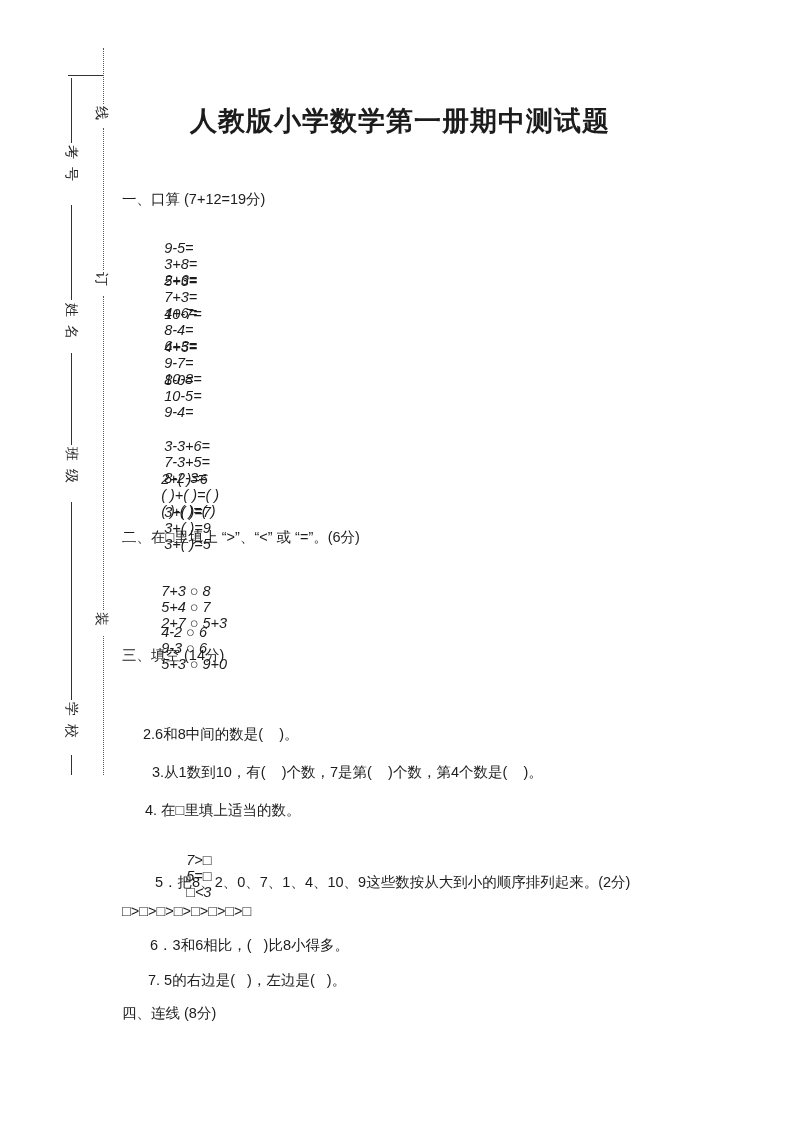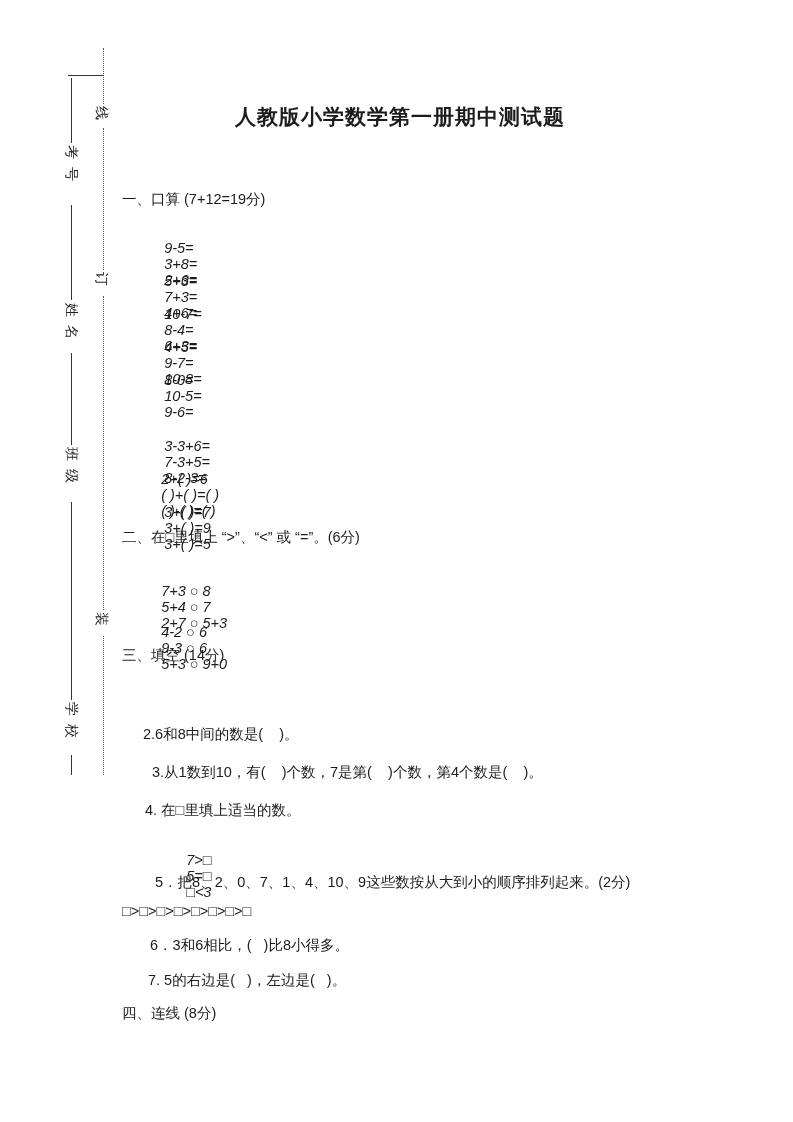--- a/index.html
+++ b/index.html
@@ -7,21 +7,21 @@
   .page {
     position:relative;
     width:793px; height:1122px;
     background:#ffffff;
     font-family:"Liberation Sans","DejaVu Sans",sans-serif;
     color:#1c1c1c;
     overflow:hidden;
   }
   .title {
     position:absolute; left:120px; top:103px; width:560px;
-    text-align:center; font-size:21px; font-weight:bold;
+    text-align:center; font-size:27px; font-weight:bold;
     white-space:pre; letter-spacing:1px;
   }
   .line {
     position:absolute; font-size:14.5px; white-space:pre;
   }
   .row { position:absolute; font-size:14.5px; white-space:pre; }
   .row .cell { display:inline-block; white-space:pre; vertical-align:top;font-style:italic; }
   
   .vline { position:absolute; left:71px; width:1px; background:#333; }
   .hline { position:absolute; height:1px; background:#333; }
@@ -80,21 +80,21 @@
     <span class="cell">6+3=</span>
   </div>
   <div class="row" style="left:148px;top:323px">
     <span class="cell" style="width:165px">4+5=</span>
     <span class="cell" style="width:140px">9-7=</span>
     <span class="cell">10-8=</span>
   </div>
   <div class="row" style="left:148px;top:356px">
     <span class="cell" style="width:165px">8-0=</span>
     <span class="cell" style="width:140px">10-5=</span>
-    <span class="cell">9-6=</span>
+    <span class="cell">9-4=</span>
   </div>
   <div class="row" style="left:148px;top:422px">
     <span class="cell" style="width:139px">3-3+6=</span>
     <span class="cell" style="width:112px">7-3+5=</span>
     <span class="cell">8-2-3=</span>
   </div>
   <div class="row" style="left:145px;top:455px">
     <span class="cell" style="width:113px">2+( )=6</span>
     <span class="cell" style="width:140px">( )+( )=( )</span>
     <span class="cell">( )-( )=( )</span>

